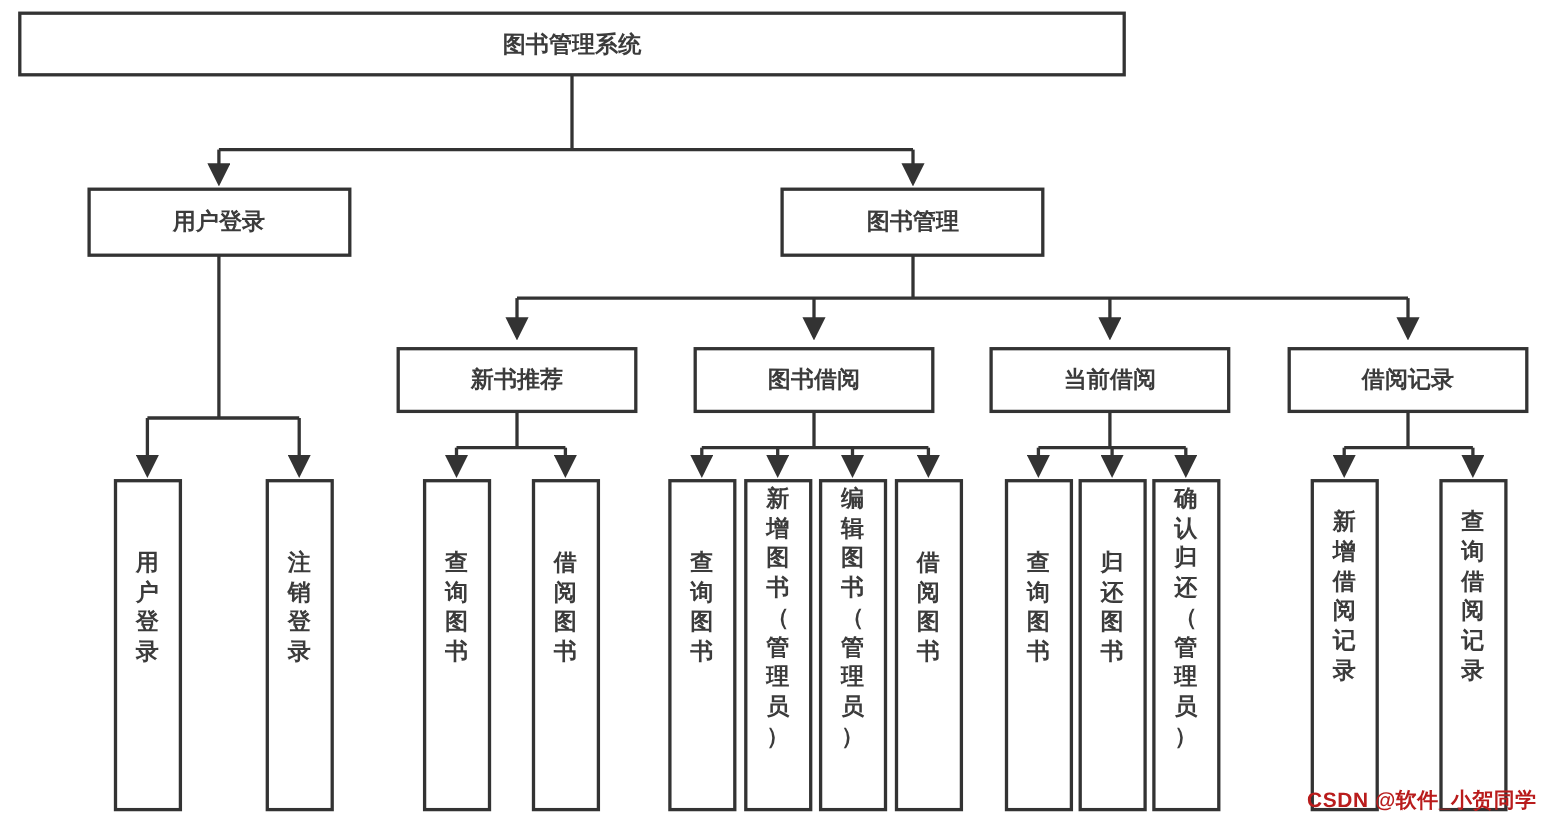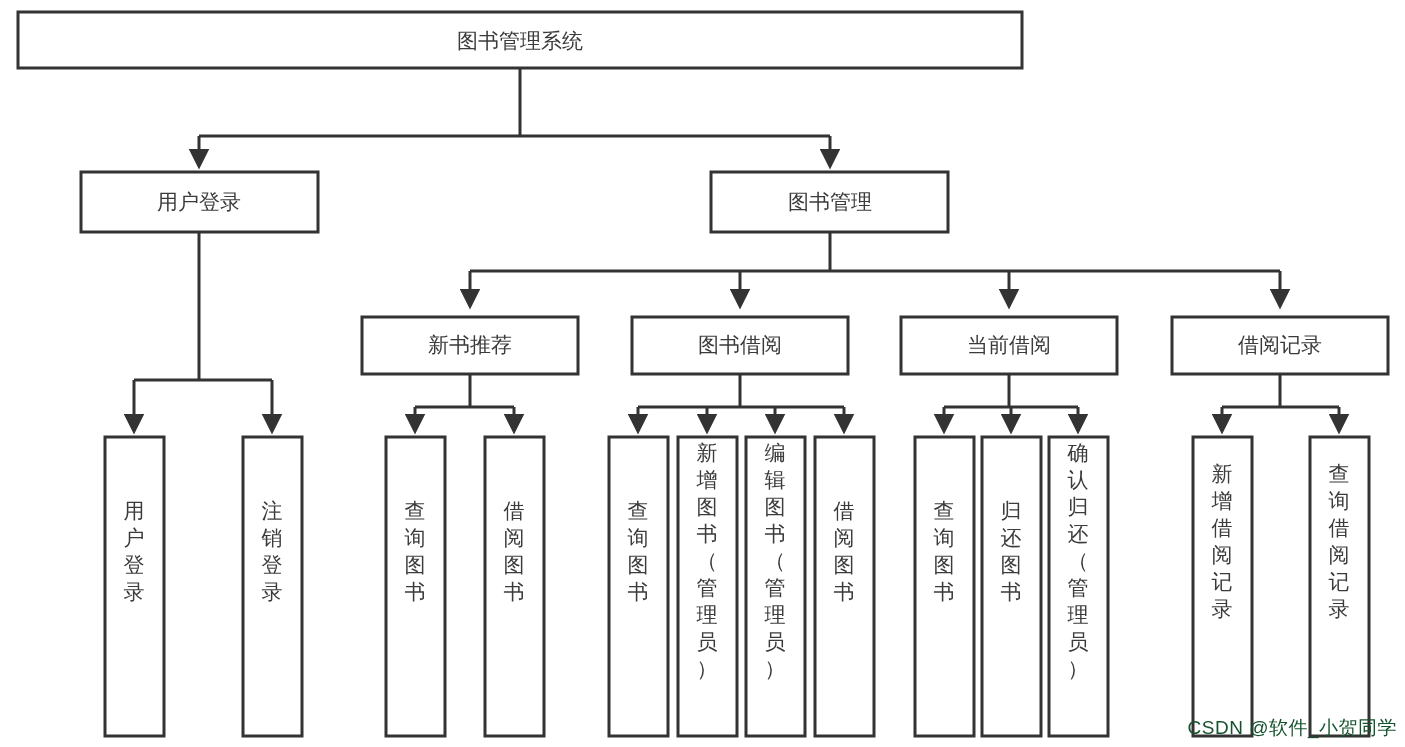--- a/index.html
+++ b/index.html
@@ -9,20 +9,21 @@
   }
   body {
     font-family: "Liberation Sans", "DejaVu Sans", sans-serif;
   }
   #diagram-root {
     position: relative;
     width: 1405px;
     height: 747px;
     background: #ffffff;
     overflow: hidden;
+    font-weight: bold;
   }
   svg#flow {
     position: absolute;
     left: 0;
     top: 0;
     width: 1405px;
     height: 747px;
     display: block;
   }
   .node-box {
@@ -51,21 +52,21 @@
   .arrow-head {
     fill: #333333;
     stroke: none;
   }
   .watermark {
     position: absolute;
     right: 8px;
     bottom: 6px;
     font-family: "Liberation Sans", "DejaVu Sans", sans-serif;
     font-size: 19px;
-    color: #14532d;
+    color: #b91c1c;
     white-space: nowrap;
     user-select: none;
     letter-spacing: 0.5px;
   }
 </style>
 </head>
 <body>
 
 <div id="diagram-root">
 

